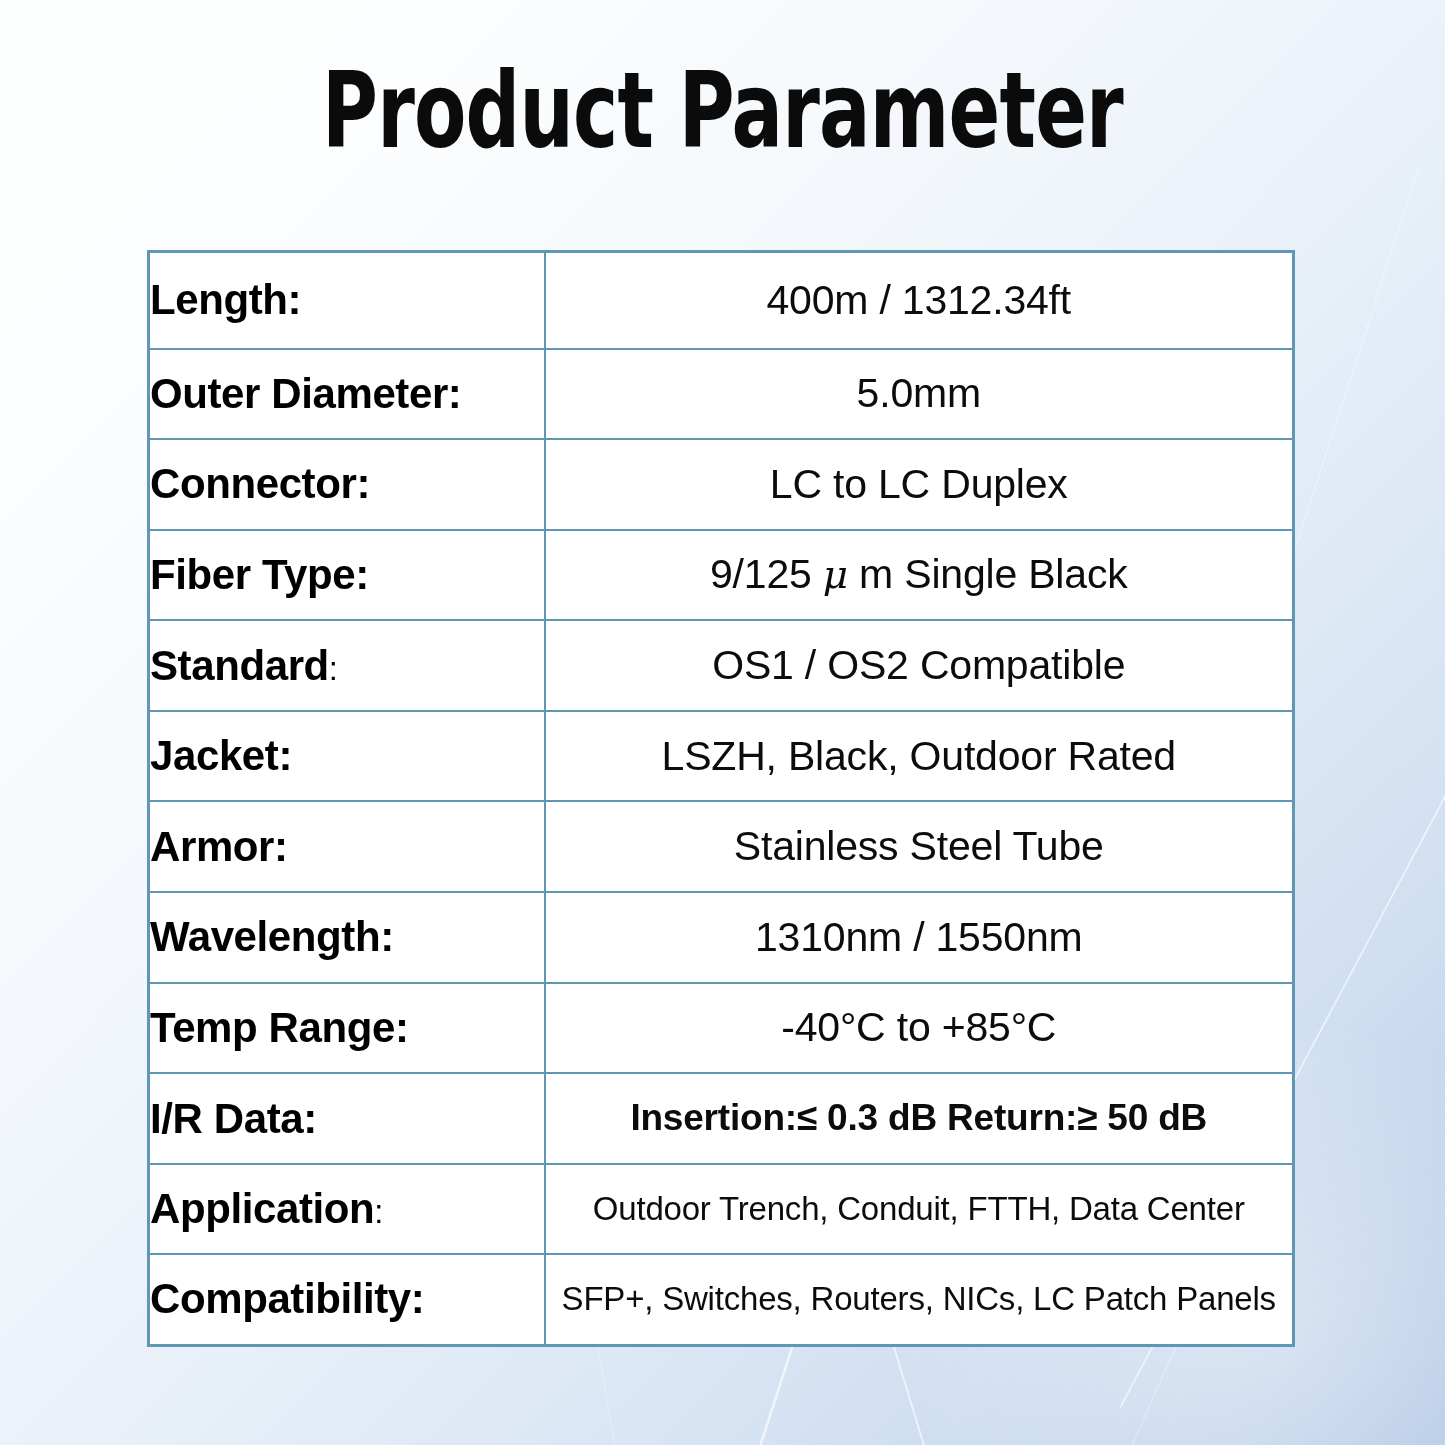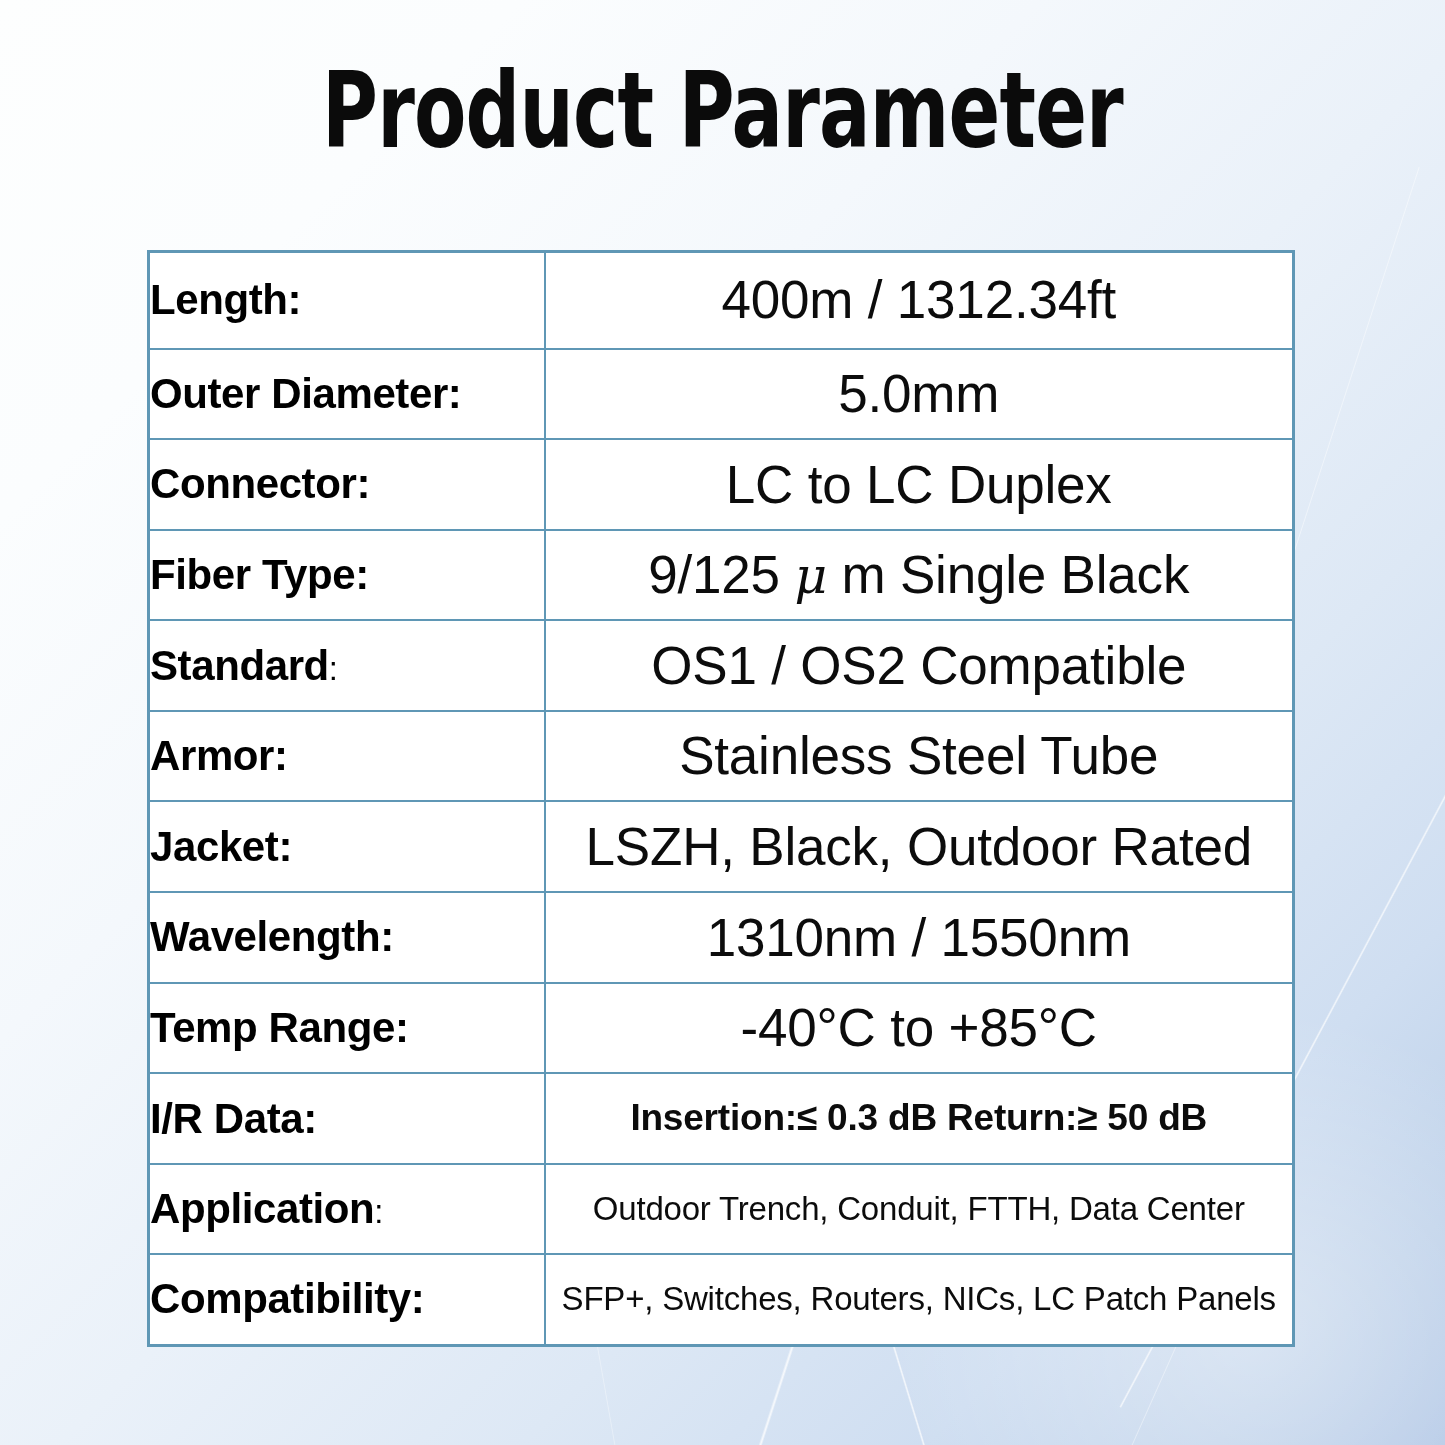--- a/index.html
+++ b/index.html
@@ -102,21 +102,21 @@
     padding-left: 38px;
     font-weight: bold;
     font-size: 42px;
     line-height: 1.05;
     color: #000000;
     white-space: nowrap;
     letter-spacing: -0.4px;
   }
   td.v {
     text-align: center;
-    font-size: 53px;
+    font-size: 41px;
     line-height: 1.05;
     color: #0c0c0c;
     white-space: nowrap;
     letter-spacing: -0.2px;
     padding: 0 10px;
   }
 
   
   .k .thincolon {
     font-weight: normal;
@@ -171,27 +171,27 @@
         <td class="k"><span>Fiber Type:</span></td>
         <td class="v"><span id="fiber-value"><span>9/125 </span><span class="mu">μ</span><span> m Single Black</span></span></td>
       </tr>
 
       <tr>
         <td class="k"><span>Standard</span><span class="thincolon">:</span></td>
         <td class="v">OS1 / OS2 Compatible</td>
       </tr>
 
       <tr>
+        <td class="k"><span>Jacket:</span></td>
+        <td class="v">LSZH, Black, Outdoor Rated</td>
+      </tr>
+
+      <tr>
         <td class="k"><span>Armor:</span></td>
         <td class="v">Stainless Steel Tube</td>
-      </tr>
-
-      <tr>
-        <td class="k"><span>Jacket:</span></td>
-        <td class="v">LSZH, Black, Outdoor Rated</td>
       </tr>
 
       <tr>
         <td class="k"><span>Wavelength:</span></td>
         <td class="v">1310nm / 1550nm</td>
       </tr>
 
       <tr>
         <td class="k"><span>Temp Range:</span></td>
         <td class="v">-40°C  to +85°C</td>

